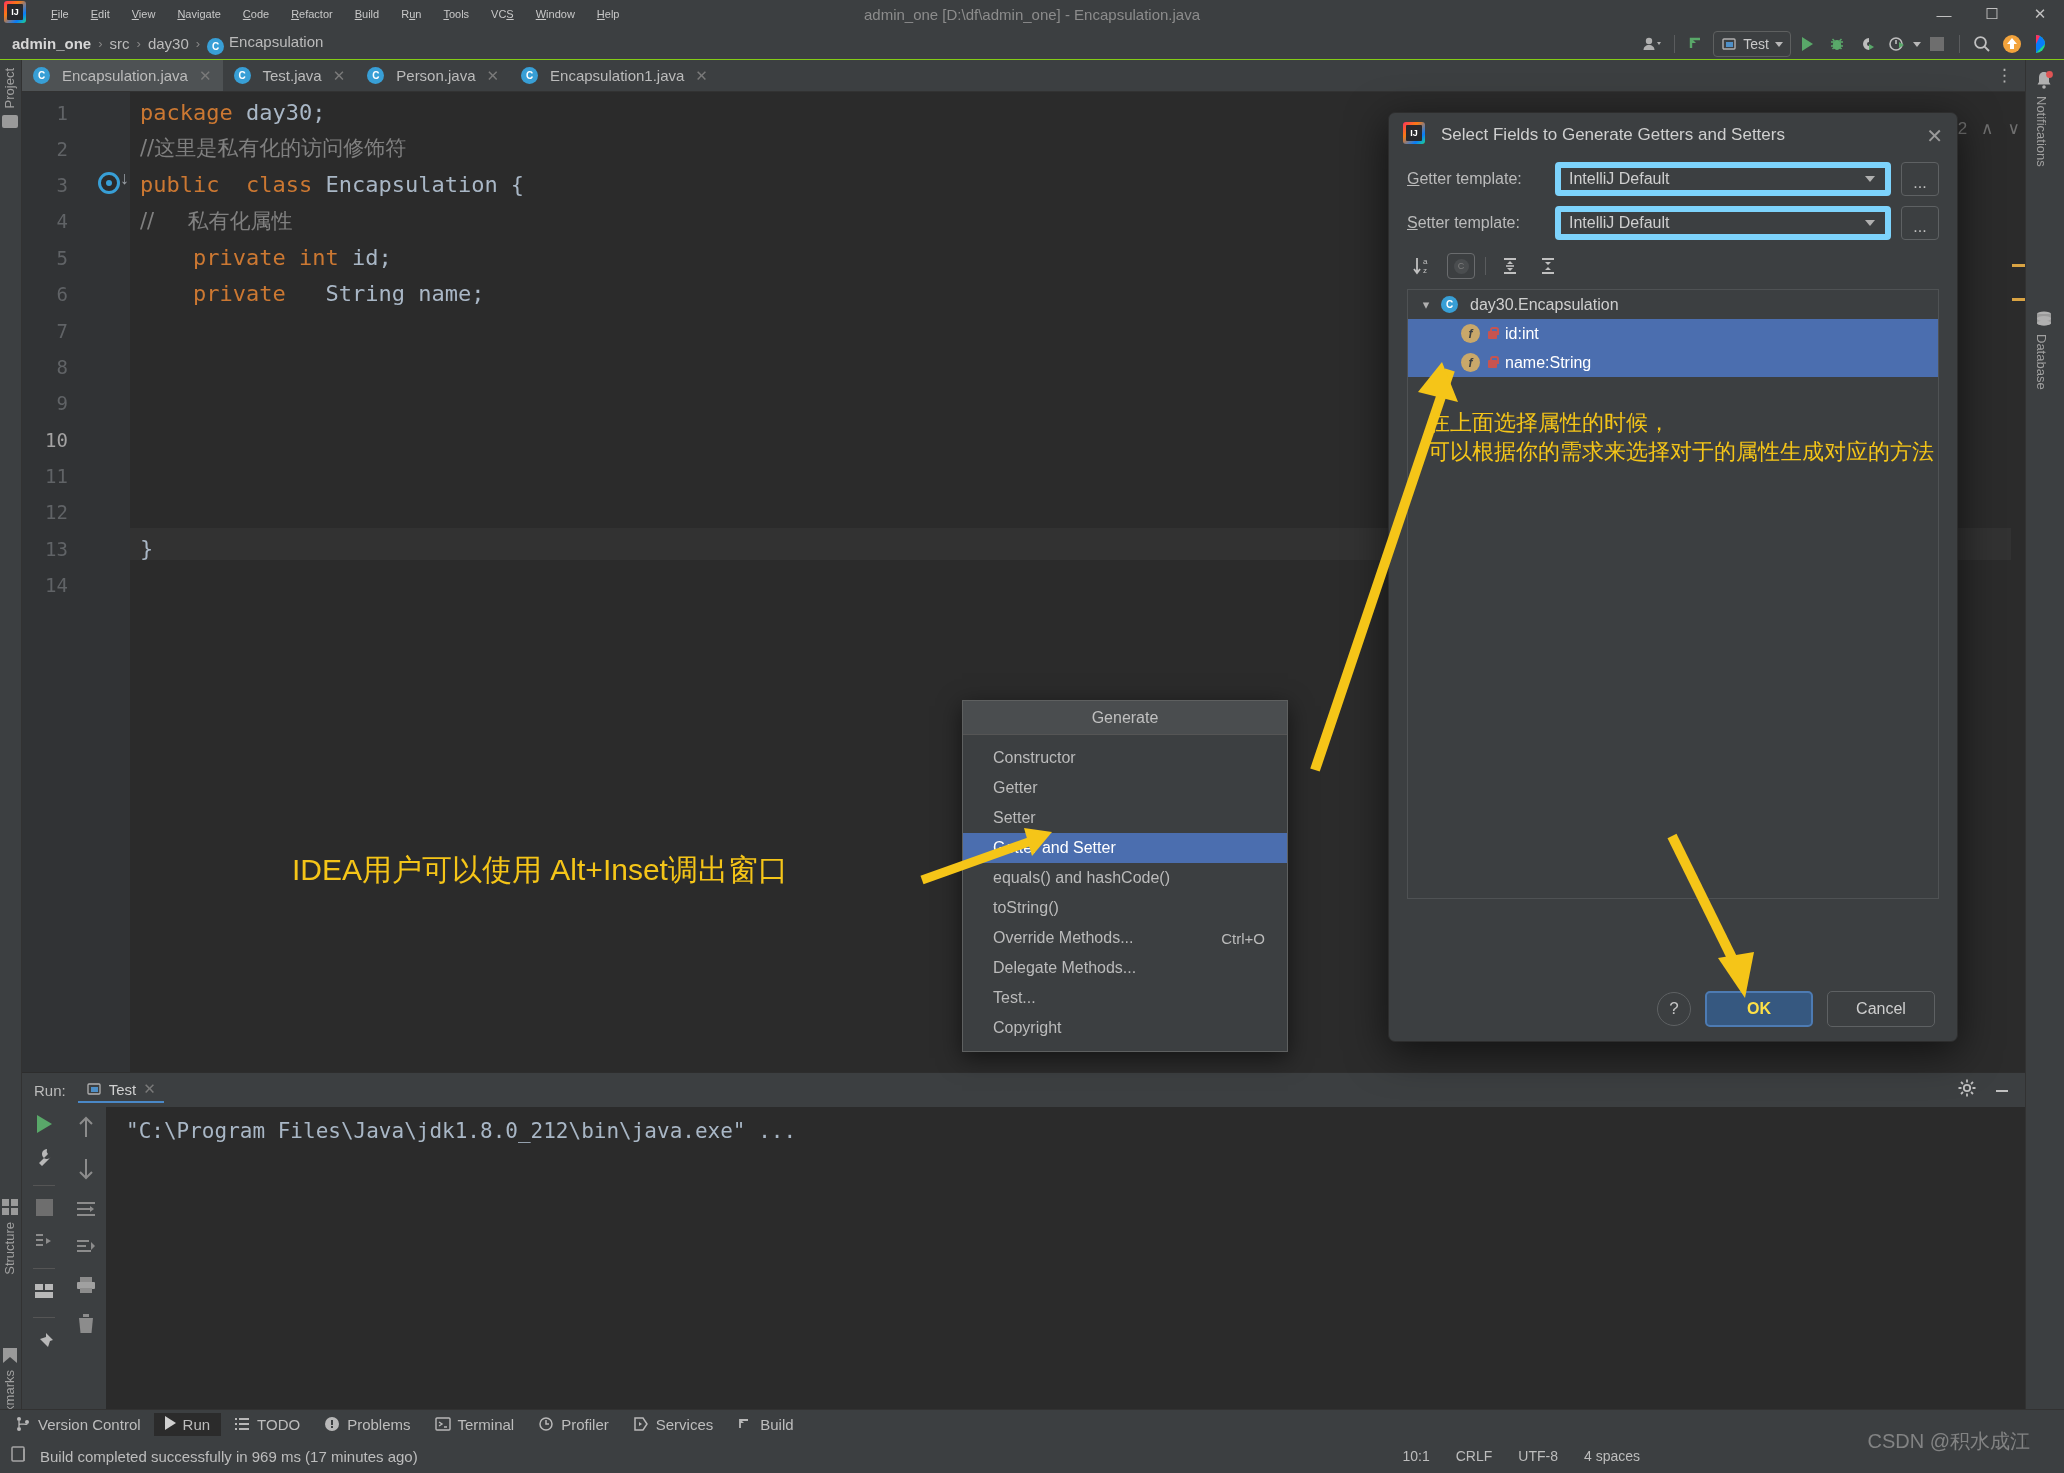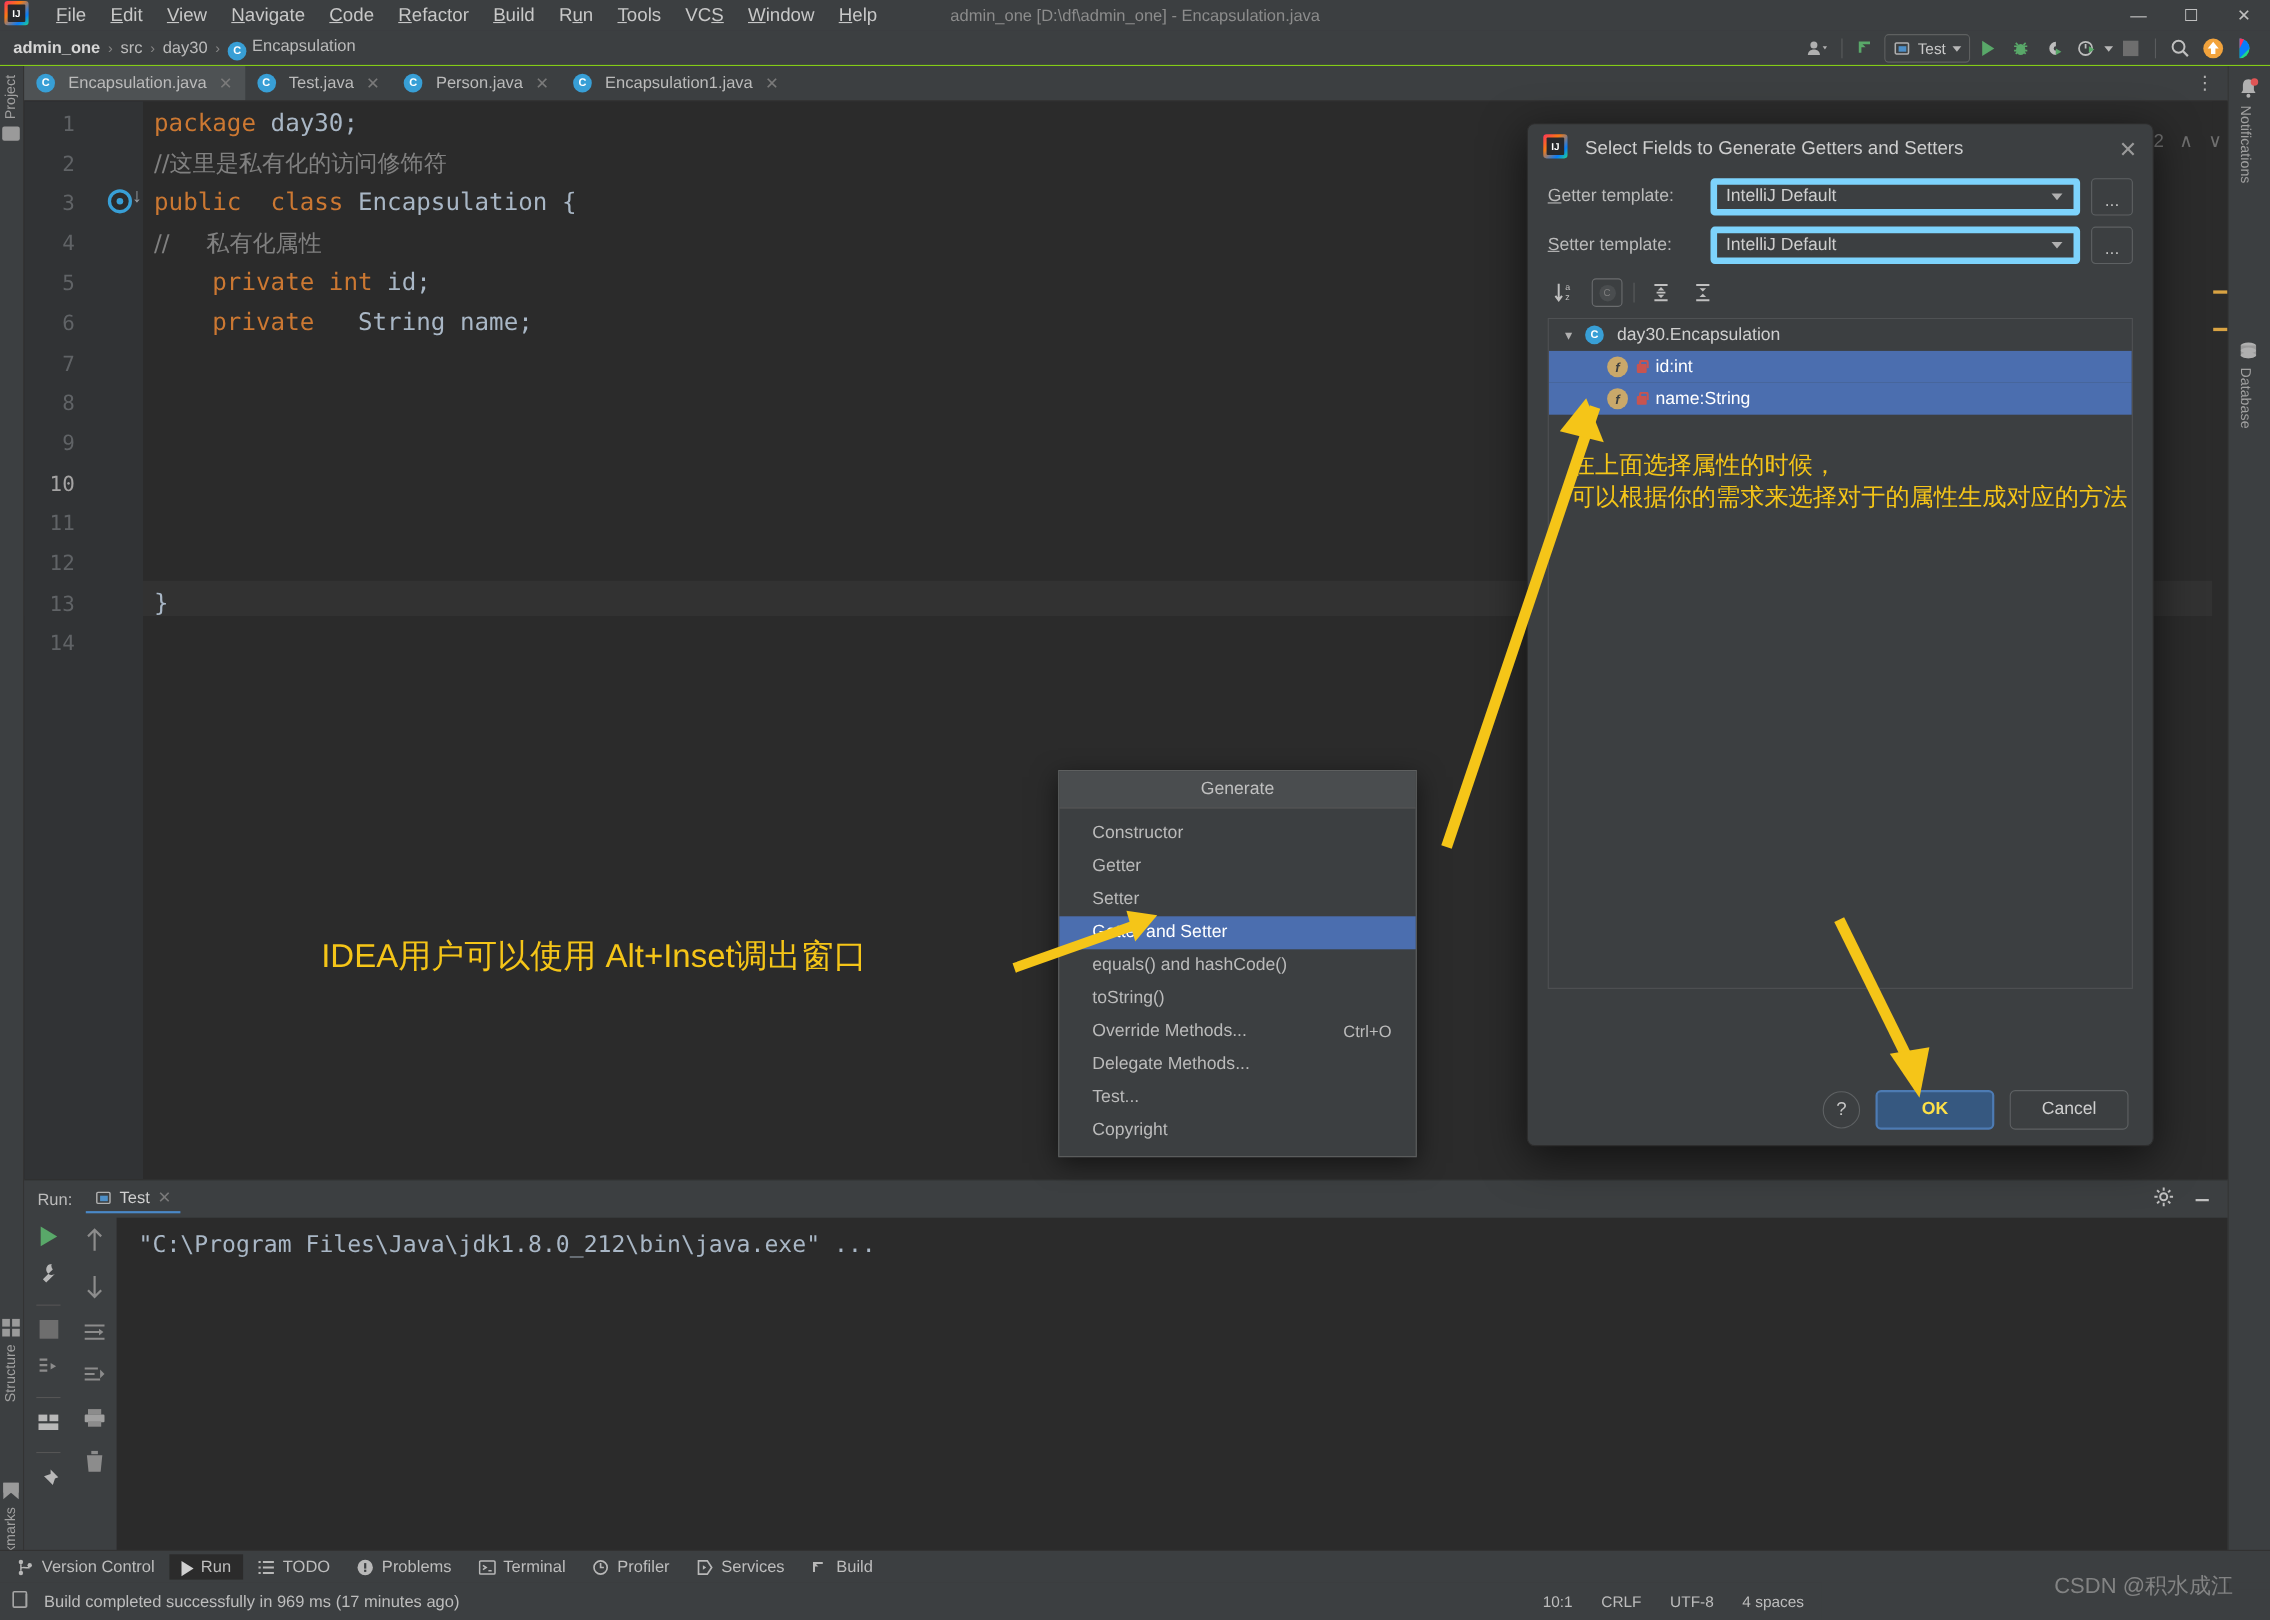--- a/index.html
+++ b/index.html
@@ -31,21 +31,21 @@
       linear-gradient(135deg,#fe315d 0%,#f97a12 35%,#087cfa 75%,#21d789 100%);
     position:relative;
   }
   .ijmark::after{
     content:"IJ"; position:absolute; left:3px; top:3px;
     width:16px; height:16px; background:#27282c; color:#fff;
     font-size:9px; font-weight:bold; font-family:"Liberation Sans",sans-serif;
     display:flex; align-items:center; justify-content:center; border-radius:1px;
   }
   .menu-item {
-    font-size:17px; color:#c8c8c8; padding:2px 11px; cursor:default;
+    font-size:11px; color:#c8c8c8; padding:2px 11px; cursor:default;
     white-space:nowrap;
   }
   .menu-item u { text-decoration: underline; }
   #win-title {
     position:absolute; left:0; right:0; top:0; height:28px;
     display:flex; align-items:center; justify-content:center;
     font-size:15px; color:#8c8c8c; pointer-events:none;
   }
   #win-ctrls {
     position:absolute; right:0; top:0; height:28px; display:flex; align-items:center;
@@ -231,21 +231,21 @@
   #run-left-tools2 { position:absolute; left:44px; top:34px; width:40px; height:304px;
     display:flex; flex-direction:column; align-items:center; gap:14px; padding-top:8px;}
   #console { position:absolute; left:84px; top:34px; right:0; height:304px; background:#2b2b2b;
     padding:12px 0 0 20px;}
   #console .line { font-family:"DejaVu Sans Mono", monospace; font-size:21px; color:#a9b7c6; white-space:pre;}
   .rdiv { width:22px; height:1px; background:#555; }
 
   
   #toolwin-bar { left:0; bottom:34px; width:2064px; height:30px; background:#3c3f41;
     display:flex; align-items:center; gap:2px; padding-left:4px; border-top:1px solid #323232;}
-  .twb { display:flex; align-items:flex-end; gap:7px; font-size:15px; color:#bdbdbd; padding:3px 11px;}
+  .twb { display:flex; align-items:flex-start; gap:7px; font-size:15px; color:#bdbdbd; padding:3px 11px;}
   .twb.active { background:#2b2b2b; }
   #statusbar { left:0; bottom:0; width:1656px; height:34px; background:#3c3f41;
     display:flex; align-items:center; padding-left:10px; gap:12px;}
   #status-msg { font-size:15px; color:#bdbdbd; }
   #status-right { position:absolute; right:16px; display:flex; align-items:center; gap:26px;
     font-size:14px; color:#bdbdbd;}
   #watermark { position:absolute; right:34px; bottom:18px; font-size:20px; color:#9a9a9a;
     opacity:.75; z-index:90; font-family:"Liberation Sans", sans-serif;}
 </style>
 </head>

